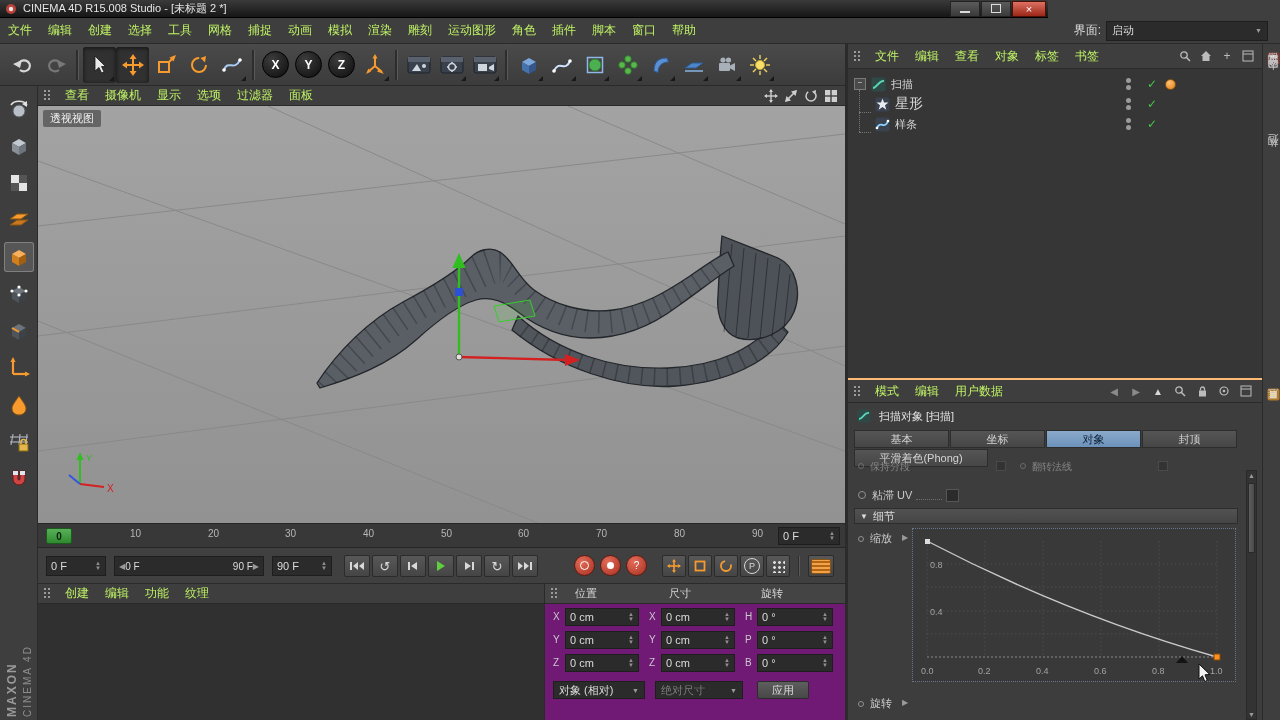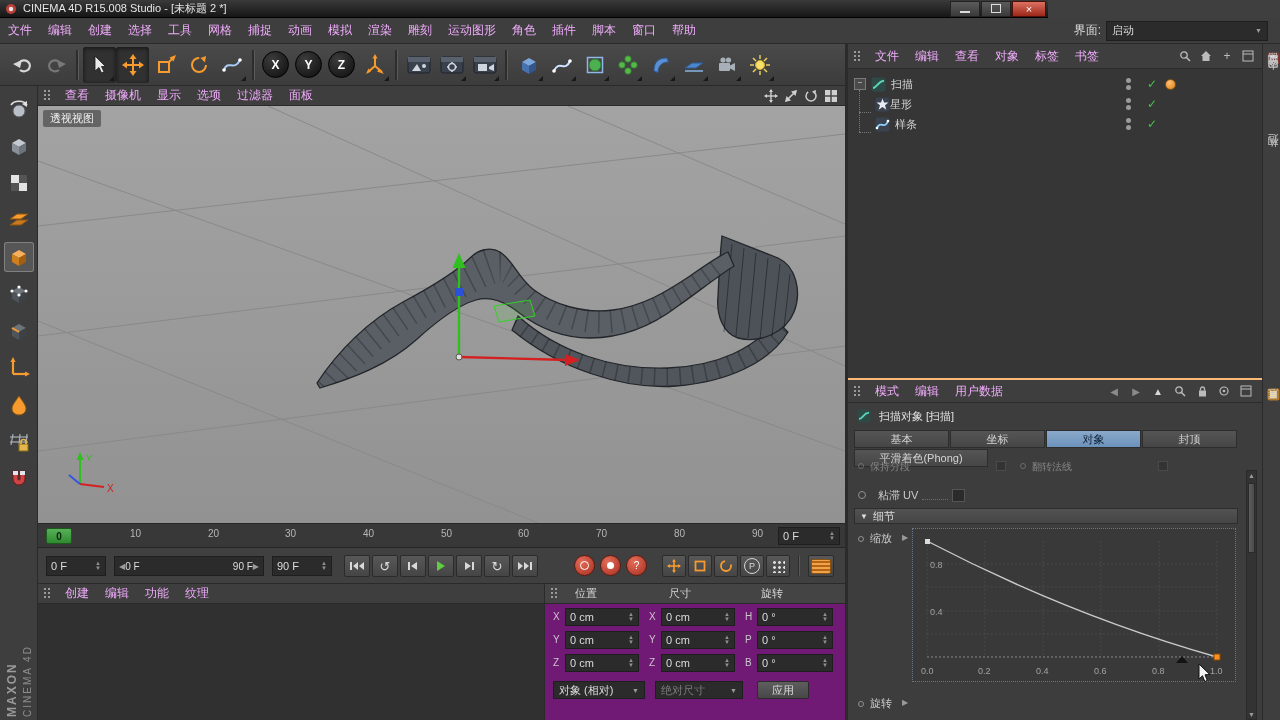--- a/index.html
+++ b/index.html
@@ -1,20 +1,20 @@
 <!DOCTYPE html>
 <html><head>
 <meta charset="utf-8">
 <style>
   html,body{margin:0;padding:0;background:#222;}
   #root{position:relative;width:1280px;height:720px;background:#3f3f3f;overflow:hidden;
         font-family:"Liberation Sans","DejaVu Sans",sans-serif;color:#d6d6d6;font-size:12px;}
   .r{position:absolute;box-sizing:border-box;}
   .hdr{background:linear-gradient(#474747,#3a3a3a);border-bottom:1px solid #2a2a2a;display:flex;align-items:center;}
-  .mi{padding:0 8px;color:#f0abfc;font-size:12px;white-space:nowrap;}
+  .mi{padding:0 8px;color:#bef264;font-size:12px;white-space:nowrap;}
   .dragdots{width:9px;height:13px;margin:0 5px;flex:none;
             background-image:radial-gradient(circle,#9a9a9a 1px,transparent 1.3px);background-size:4px 4px;}
   .tbtn{width:33px;height:36px;display:flex;align-items:center;justify-content:center;border-radius:3px;position:relative;flex:none;}
   .tbtn.pressed{background:#313131;box-shadow:inset 0 1px 4px rgba(0,0,0,.65);}
   .corner::after{content:"";position:absolute;right:2px;bottom:2px;border-left:5px solid transparent;border-bottom:5px solid #181818;}
   .vsep{width:2px;height:30px;background:#2d2d2d;border-right:1px solid #5a5a5a;margin:0 4px;flex:none;}
   .axisbtn{width:25px;height:25px;border-radius:50%;background:radial-gradient(circle at 35% 30%,#3c3c3c,#0d0d0d);
            border:1px solid #000;color:#fff;font-weight:bold;font-size:12px;display:flex;align-items:center;justify-content:center;}
   .field{background:#2b2b2b;border:1px solid #1e1e1e;color:#dcdcdc;font-size:11px;display:flex;align-items:center;padding:0 4px;}
   .spin{display:flex;flex-direction:column;margin-left:auto;color:#909090;font-size:6px;line-height:5px;text-align:center;}
@@ -749,21 +749,21 @@
         <span style="position:absolute;left:317px;width:9px;height:9px;border-radius:50%;background:radial-gradient(circle at 35% 30%,#ffc177,#e07f12);border:1px solid #8a5410;"></span>
       </div>
 
       <div class="r" style="left:0;top:26px;width:414px;height:20px;display:flex;align-items:center;">
         <span class="minicon" style="margin-left:26px;">
           <svg width="15" height="15">
               <rect x="0.5" y="0.5" width="14" height="14" rx="2" fill="#39424e"></rect>
               <path d="M7.5 1.5 L9 5.5 L13.5 5.5 L10 8.3 L11.3 12.7 L7.5 10 L3.7 12.7 L5 8.3 L1.5 5.5 L6 5.5 Z" fill="#e8edf4"></path>
             </svg>
           </span>
-        <span style="font-size:11px;">星形</span>
+        <span style="margin-left:5px;font-size:14px;">星形</span>
         <span style="position:absolute;left:278px;display:flex;flex-direction:column;gap:2px;">
             <span class="vdot"></span>
             <span class="vdot"></span>
           </span>
         <span class="check" style="position:absolute;left:299px;">✓</span>
       </div>
 
       <div class="r" style="left:0;top:46px;width:414px;height:20px;display:flex;align-items:center;">
         <span class="minicon" style="margin-left:26px;">
           <svg width="15" height="15">
@@ -840,21 +840,21 @@
       <span class="pdot r" style="left:10px;top:3px;"></span>
       <span class="r" style="left:22px;top:0;font-size:10px;color:#bdbdbd;">保持分段</span>
       <span class="chk r" style="left:148px;top:1px;width:10px;height:10px;"></span>
       <span class="pdot r" style="left:172px;top:3px;"></span>
       <span class="r" style="left:184px;top:0;font-size:10px;color:#bdbdbd;">翻转法线</span>
       <span class="chk r" style="left:310px;top:1px;width:10px;height:10px;"></span>
     </div>
 
     <div class="r" style="left:0;top:106px;width:395px;height:18px;display:flex;align-items:center;">
       <span class="pdot" style="margin-left:10px;"></span>
-      <span style="margin-left:12px;font-size:11px;color:#cbcbcb;">粘滞 UV</span>
+      <span style="margin-left:6px;font-size:11px;color:#cbcbcb;">粘滞 UV</span>
       <span style="width:26px;border-bottom:1px dotted #6e6e6e;margin:0 4px;height:1px;align-self:center;margin-top:8px;"></span>
       <span class="chk"></span>
     </div>
 
     <div class="r" style="left:6px;top:128px;width:384px;height:16px;background:linear-gradient(#525252,#454545);border:1px solid #2d2d2d;display:flex;align-items:center;">
       <span style="font-size:8px;color:#ddd;margin:0 5px;">▼</span>
       <span style="font-size:11px;color:#dedede;">细节</span>
     </div>
 
     <span class="pdot r" style="left:10px;top:156px;"></span>

